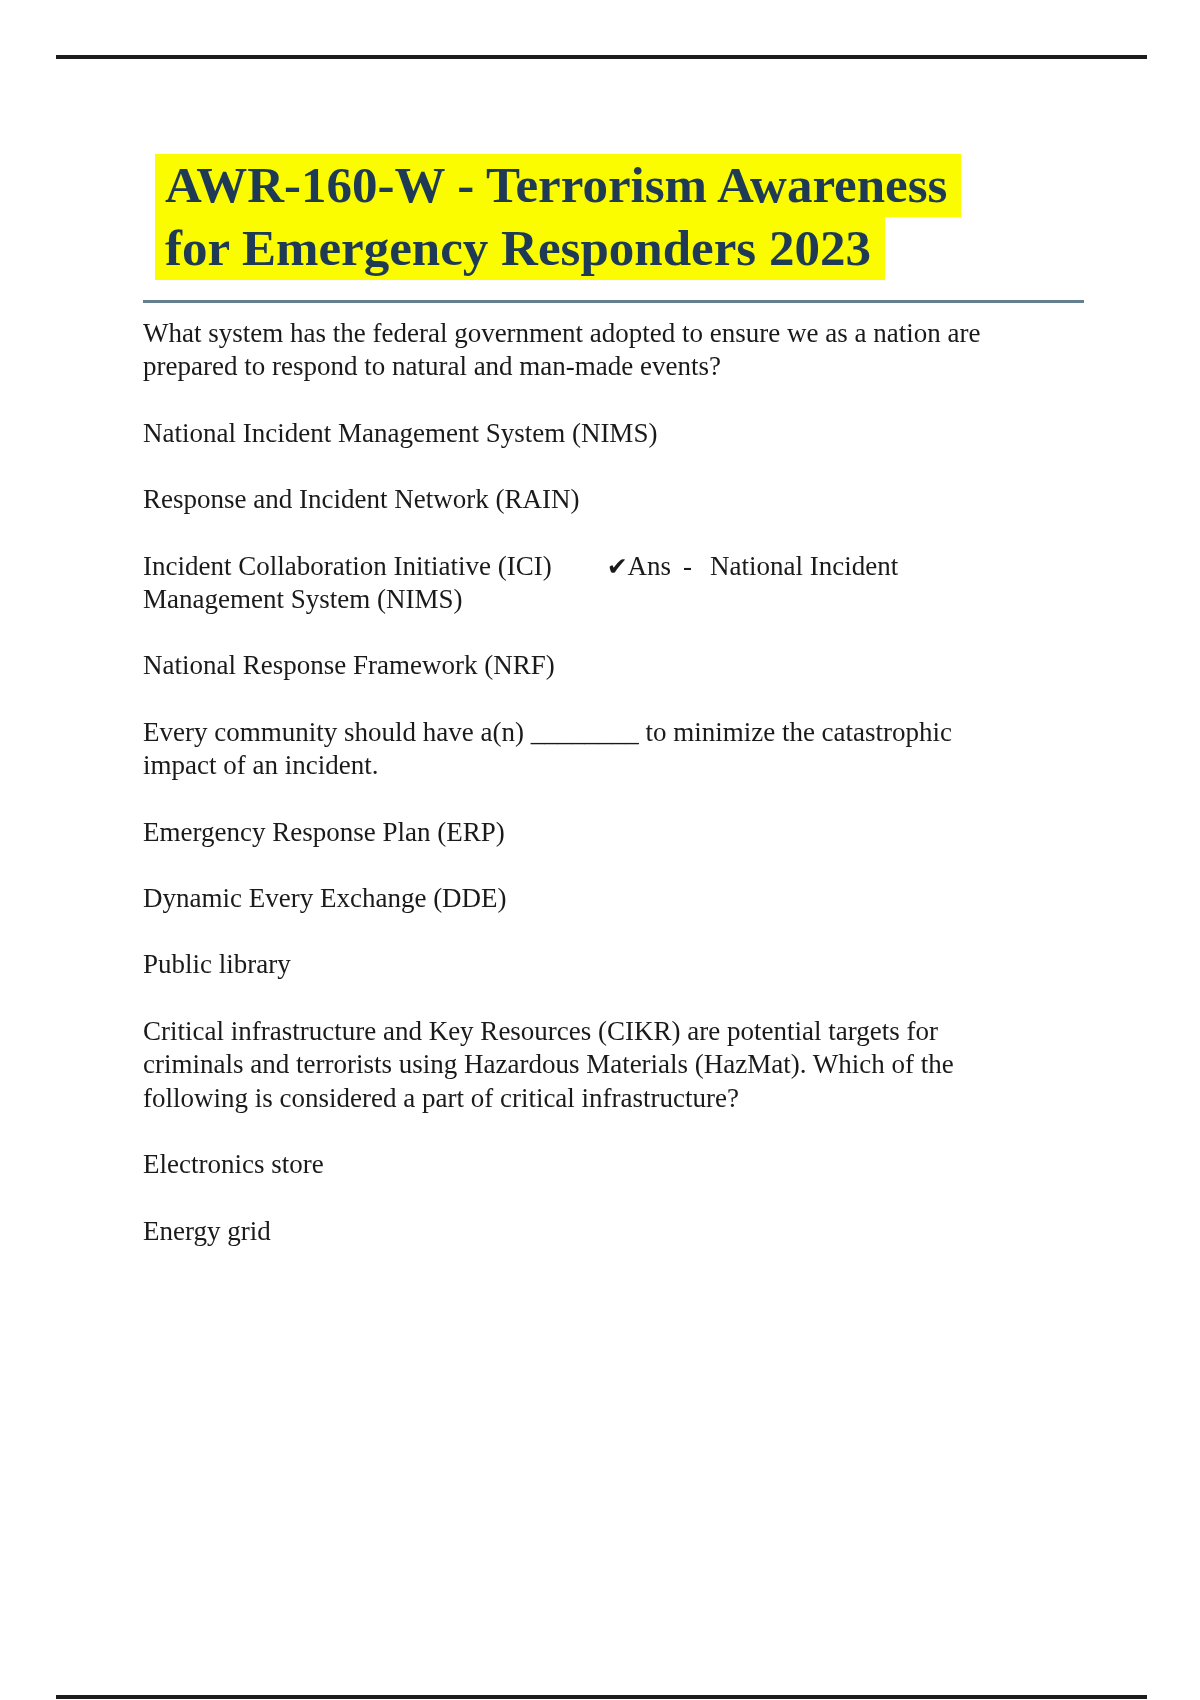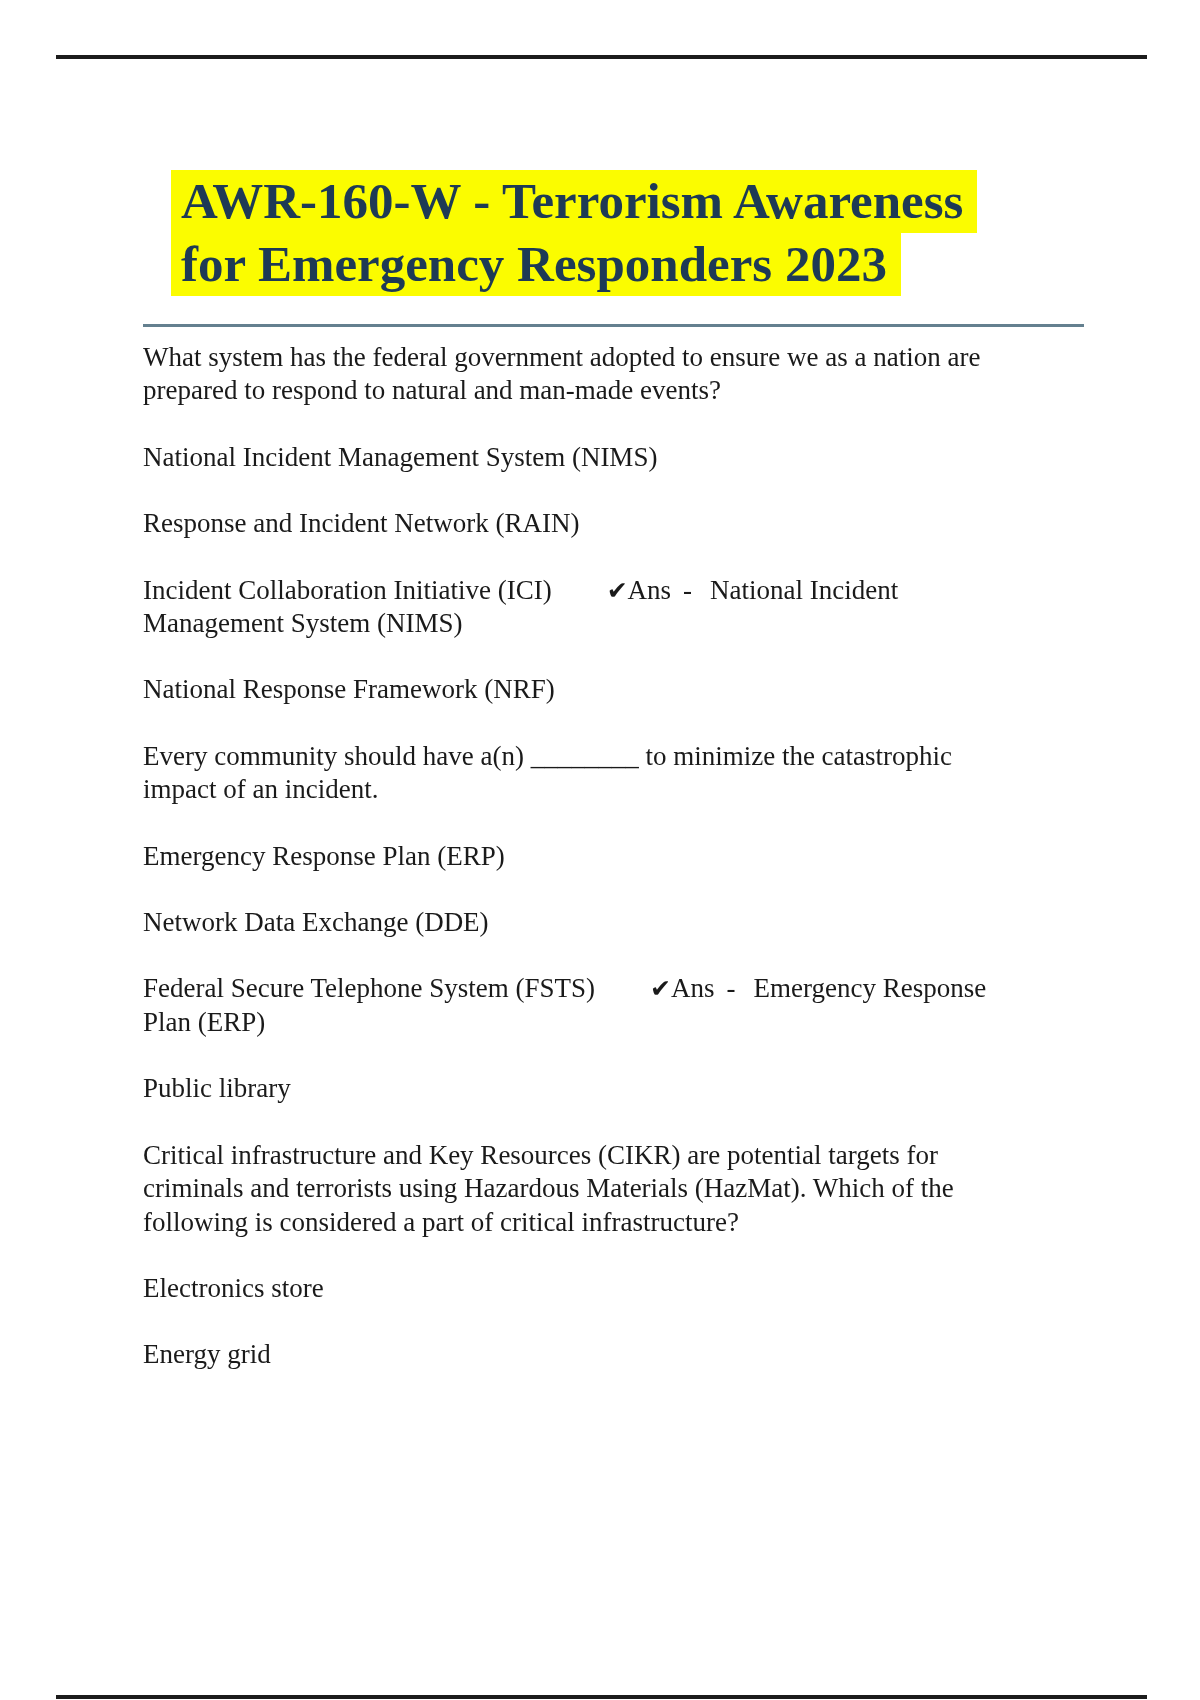--- a/index.html
+++ b/index.html
@@ -15,21 +15,21 @@
     left:56px;width:1091px;height:4px;
     background:#1c1c1c;
   }
   .edge-line.top{top:55px;}
   .edge-line.bottom{top:1695px;}
   .content{
     position:absolute;
     left:143px;top:142px;width:960px;
   }
   h1{
-    margin:16px;padding:12px;
+    margin:0;padding:12px;
     font-size:51px;line-height:63px;
     font-weight:bold;
     color:#1e3a55;
   }
   .hl{
     display:block;
     width:fit-content;
     background:#fbfc00;
     padding:0 14px 0 10px;
   }
@@ -72,23 +72,21 @@
 prepared to respond to natural and man-made events?</p>
       <p class="para">National Incident Management System (NIMS)</p>
       <p class="para">Response and Incident Network (RAIN)</p>
       <p class="para"><span>Incident Collaboration Initiative (ICI)</span><span class="ans-gap"></span><span class="check">✔</span><span>Ans</span><span class="ans-sep">-</span><span>National Incident
 Management System (NIMS)</span></p>
       <p class="para">National Response Framework (NRF)</p>
 
       <p class="para">Every community should have a(n) ________ to minimize the catastrophic
 impact of an incident.</p>
       <p class="para">Emergency Response Plan (ERP)</p>
-      <p class="para">Network Data Exchange (DDE)</p>
-      <p class="para"><span>Federal Secure Telephone System (FSTS)</span><span class="ans-gap"></span><span class="check">✔</span><span>Ans</span><span class="ans-sep">-</span><span>Emergency Response
-Plan (ERP)</span></p>
+      <p class="para">Dynamic Every Exchange (DDE)</p>
 
       <p class="para">Public library</p>
       <p class="para">Critical infrastructure and Key Resources (CIKR) are potential targets for
 criminals and terrorists using Hazardous Materials (HazMat). Which of the
 following is considered a part of critical infrastructure?</p>
       <p class="para">Electronics store</p>
       <p class="para">Energy grid</p>
     </div>
   </div>
 

